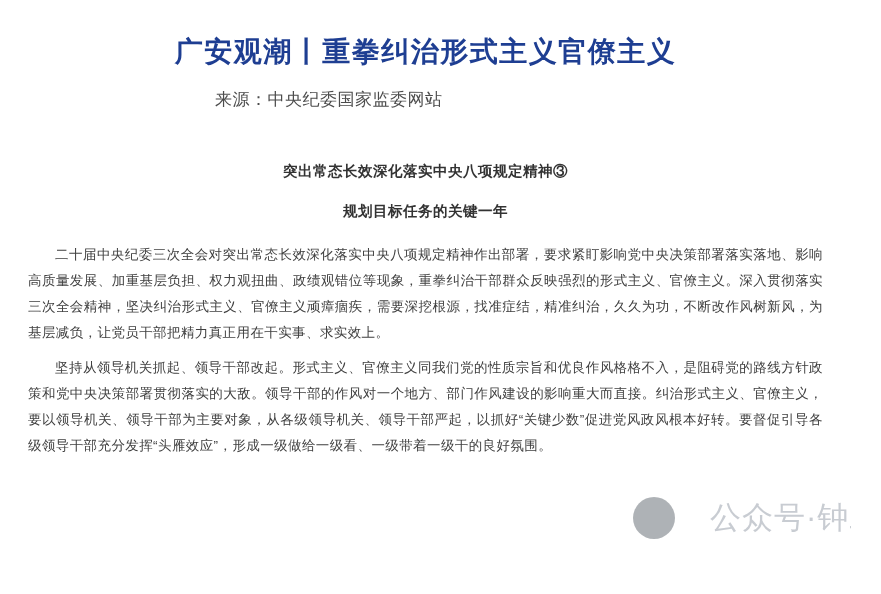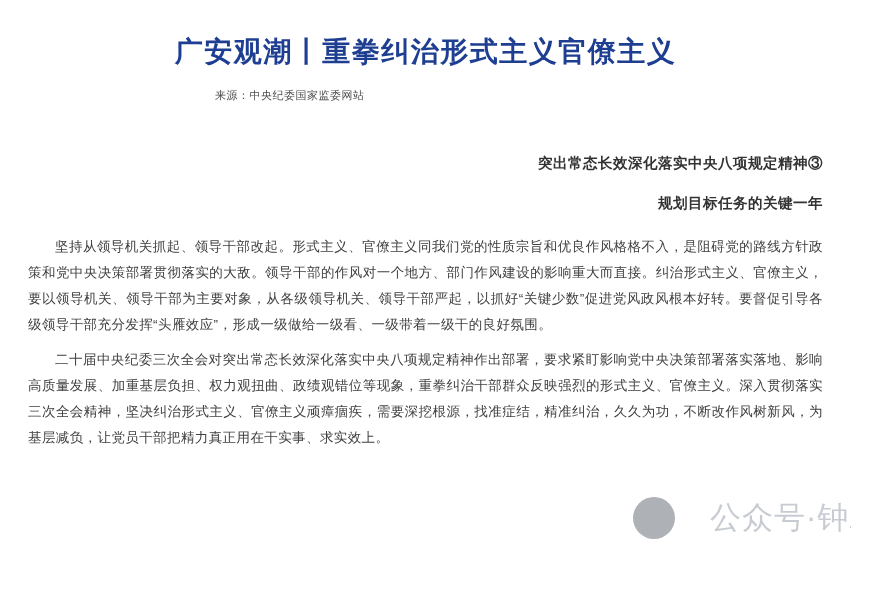--- a/index.html
+++ b/index.html
@@ -22,30 +22,30 @@
     text-align: center;
     font-family: "DejaVu Serif", serif;
     font-size: 28px;
     font-weight: 700;
     color: #1e3e92;
     letter-spacing: 1.5px;
   }
 
   .article-source {
     margin: 17px 0 0 215px;
-    font-size: 11px;
+    font-size: 17px;
     color: #4c4c4c;
     letter-spacing: 0.5px;
   }
 
   .article-body { margin: 51px 28px 0 28px; }
 
   .subtitle {
     margin: 0 0 21px 0;
-    text-align: right;
+    text-align: center;
     font-size: 14.5px;
     font-weight: 700;
     color: #333333;
     letter-spacing: 0.5px;
   }
 
   .para {
     margin: 0 0 9px 0;
     font-size: 13.5px;
     line-height: 26px;
@@ -90,22 +90,22 @@
 
   <header class="article-header">
     <h1 class="article-title">广安观潮丨重拳纠治形式主义官僚主义</h1>
     <div class="article-source">来源：中央纪委国家监委网站</div>
   </header>
 
   <main class="article-body">
     <h2 class="subtitle">突出常态长效深化落实中央八项规定精神③</h2>
     <h3 class="subtitle">规划目标任务的关键一年</h3>
 
+    <p class="para">二十届中央纪委三次全会对突出常态长效深化落实中央八项规定精神作出部署，要求紧盯影响党中央决策部署落实落地、影响高质量发展、加重基层负担、权力观扭曲、政绩观错位等现象，重拳纠治干部群众反映强烈的形式主义、官僚主义。深入贯彻落实三次全会精神，坚决纠治形式主义、官僚主义顽瘴痼疾，需要深挖根源，找准症结，精准纠治，久久为功，不断改作风树新风，为基层减负，让党员干部把精力真正用在干实事、求实效上。</p>
     <p class="para">坚持从领导机关抓起、领导干部改起。形式主义、官僚主义同我们党的性质宗旨和优良作风格格不入，是阻碍党的路线方针政策和党中央决策部署贯彻落实的大敌。领导干部的作风对一个地方、部门作风建设的影响重大而直接。纠治形式主义、官僚主义，要以领导机关、领导干部为主要对象，从各级领导机关、领导干部严起，以抓好“关键少数”促进党风政风根本好转。要督促引导各级领导干部充分发挥“头雁效应”，形成一级做给一级看、一级带着一级干的良好氛围。</p>
-    <p class="para">二十届中央纪委三次全会对突出常态长效深化落实中央八项规定精神作出部署，要求紧盯影响党中央决策部署落实落地、影响高质量发展、加重基层负担、权力观扭曲、政绩观错位等现象，重拳纠治干部群众反映强烈的形式主义、官僚主义。深入贯彻落实三次全会精神，坚决纠治形式主义、官僚主义顽瘴痼疾，需要深挖根源，找准症结，精准纠治，久久为功，不断改作风树新风，为基层减负，让党员干部把精力真正用在干实事、求实效上。</p>
   </main>
 
   <div class="watermark">
     <span class="wm-circle"></span>
     <span class="wm-text">公众号·钟二野</span>
   </div>
 
 </div>
 
 </body></html>

